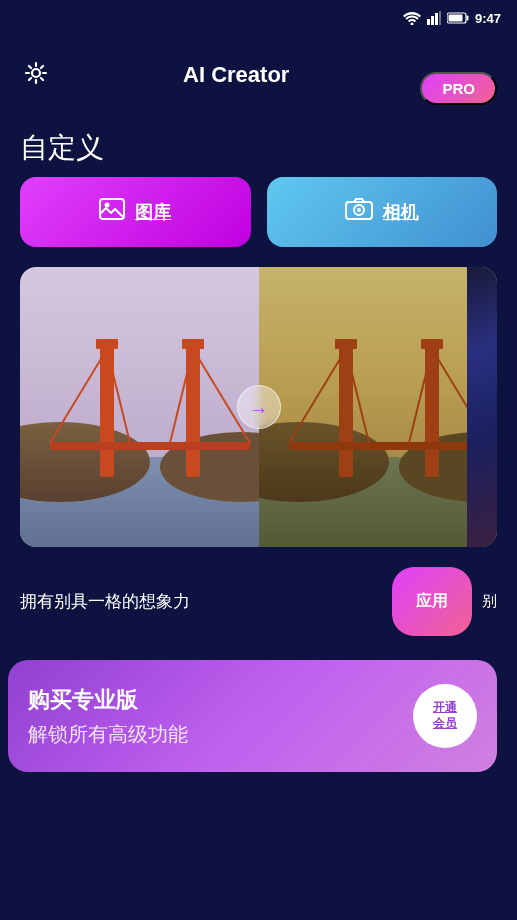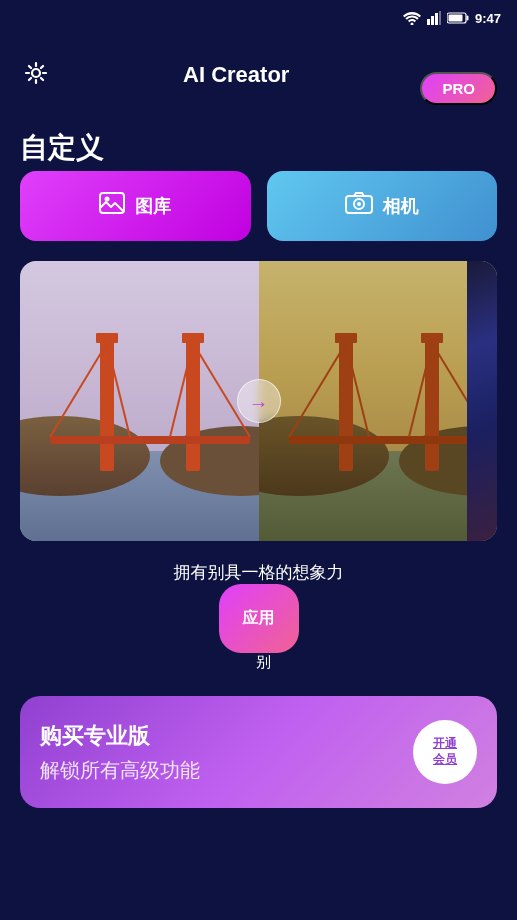--- a/index.html
+++ b/index.html
@@ -49,30 +49,31 @@
       font-weight: bold;
       font-size: 15px;
       padding: 6px 20px;
       border-radius: 22px;
       margin-top: 28px;
     }
 
     
     .section-title {
       font-size: 28px;
-      font-weight: bold;
-      color: white;
-      padding: 8px 20px 4px 20px;
+      font-weight: normal;
+      color: white;
+      padding: 8px 20px 10px 20px;
     }
 
     
     .action-buttons {
       display: flex;
       gap: 16px;
       padding: 0 20px 20px 20px;
+      text-decoration: underline;
     }
     .action-btn {
       flex: 1;
       height: 70px;
       border-radius: 16px;
       border: none;
       display: flex;
       align-items: center;
       justify-content: center;
       gap: 10px;
@@ -110,21 +111,20 @@
       border: 1px solid rgba(255,255,255,0.6);
     }
 
     
     .bottom-row {
       display: flex;
       align-items: center;
       justify-content: space-between;
       padding: 20px 20px 0 20px;
       overflow: hidden;
-      flex-direction: column;
     }
     .bottom-text {
       font-size: 17px;
       color: white;
       flex: 1;
     }
     .apply-btn {
       background: linear-gradient(135deg, #e040fb, #f06292);
       color: white;
       border: none;
@@ -136,21 +136,21 @@
       white-space: nowrap;
     }
     .more-text {
       color: white;
       font-size: 15px;
       margin-left: 10px;
     }
 
     
     .pro-card {
-      margin: 24px 20px 0 20px;
+      margin: 24px 20px 0 8px;
       background: linear-gradient(135deg, #9040d0, #c060f0, #d080e0);
       border-radius: 20px;
       padding: 24px 20px;
       display: flex;
       align-items: center;
       justify-content: space-between;
       position: relative;
     }
     .pro-card-text h2 {
       font-size: 22px;

